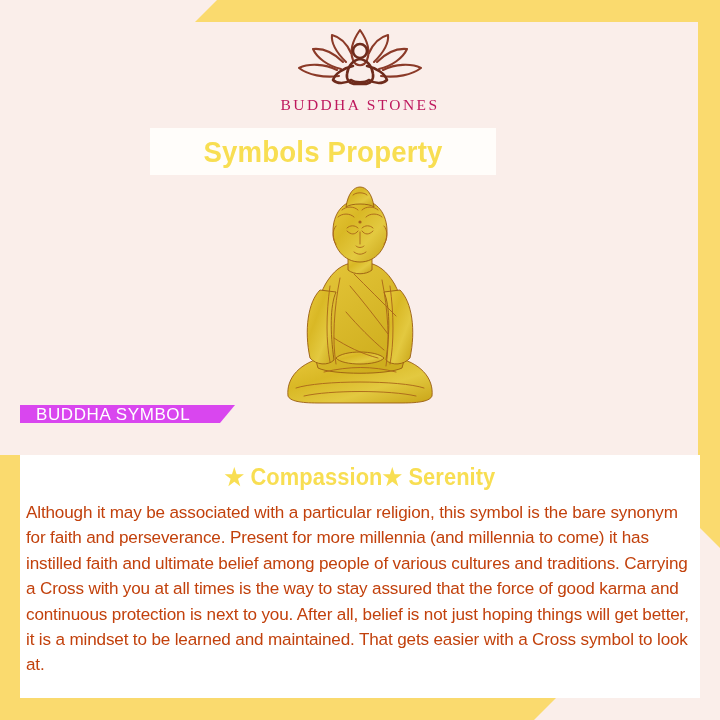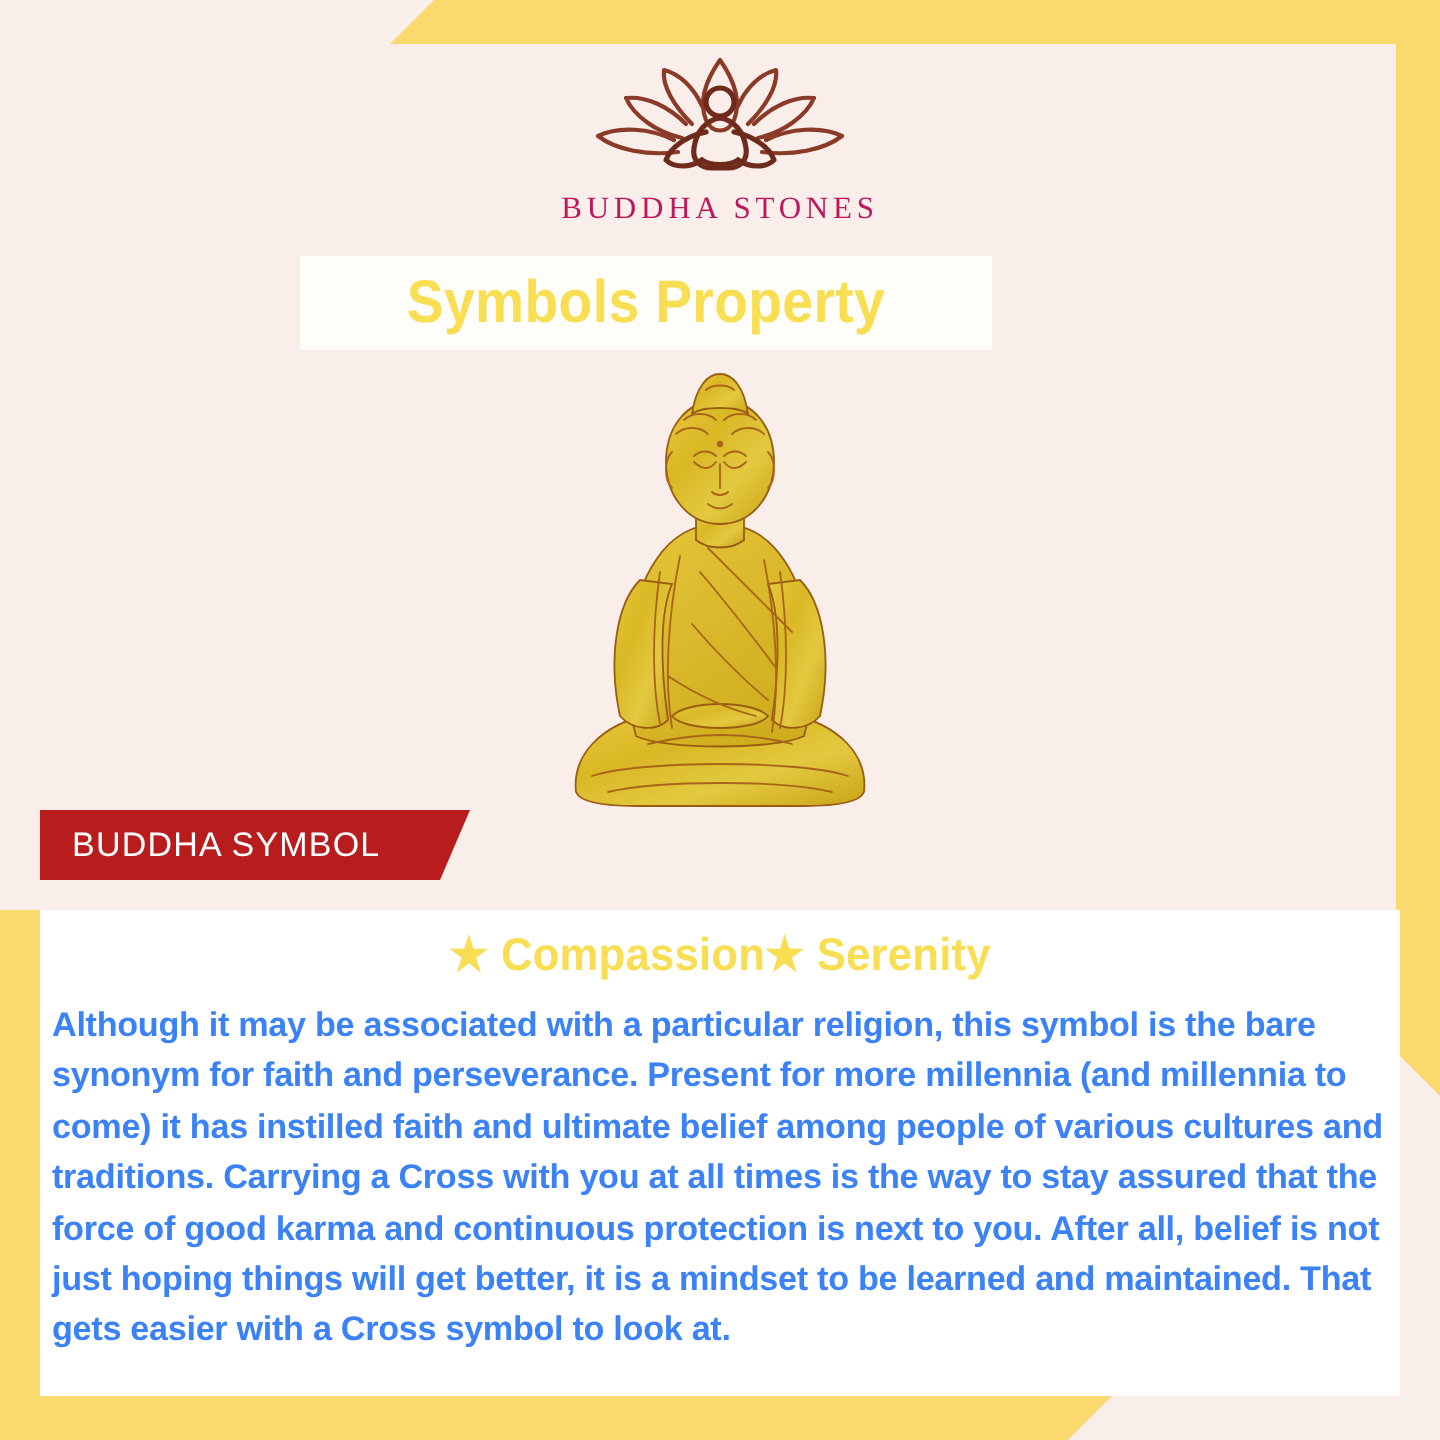--- a/index.html
+++ b/index.html
@@ -110,26 +110,26 @@
     display: flex;
     justify-content: center;
   }
   .buddha-svg { width: 180px; height: 228px; display: block; }
 
   
   .symbol-tag {
     position: absolute;
     left: 20px;
     top: 405px;
-    height: 35px;
+    height: 18px;
     width: 215px;
-    background: #b91c1c;
+    background: #d946ef;
     clip-path: polygon(0 0, 100% 0, calc(100% - 15px) 100%, 0 100%);
     display: flex;
-    align-items: center;
+    align-items: flex-start;
   }
   .symbol-tag-label {
     color: #ffffff;
     font-size: 17px;
     letter-spacing: 0.6px;
     padding-left: 16px;
     font-weight: 400;
   }
 
   
@@ -151,22 +151,22 @@
     color: #f8de52;
     letter-spacing: 0.1px;
     transform: scaleX(0.95);
     white-space: nowrap;
   }
   .body-text {
     margin: 0;
     padding: 9px 4px 0 6px;
     font-size: 17.1px;
     line-height: 25.4px;
-    font-weight: 700;
-    color: #3b82f6;
+    font-weight: 400;
+    color: #c2410c;
     text-align: left;
     letter-spacing: -0.15px;
   }
 </style>
 </head>
 <body>
 
 <div id="page">
 
   <div class="frame-bar bar-top"></div>

